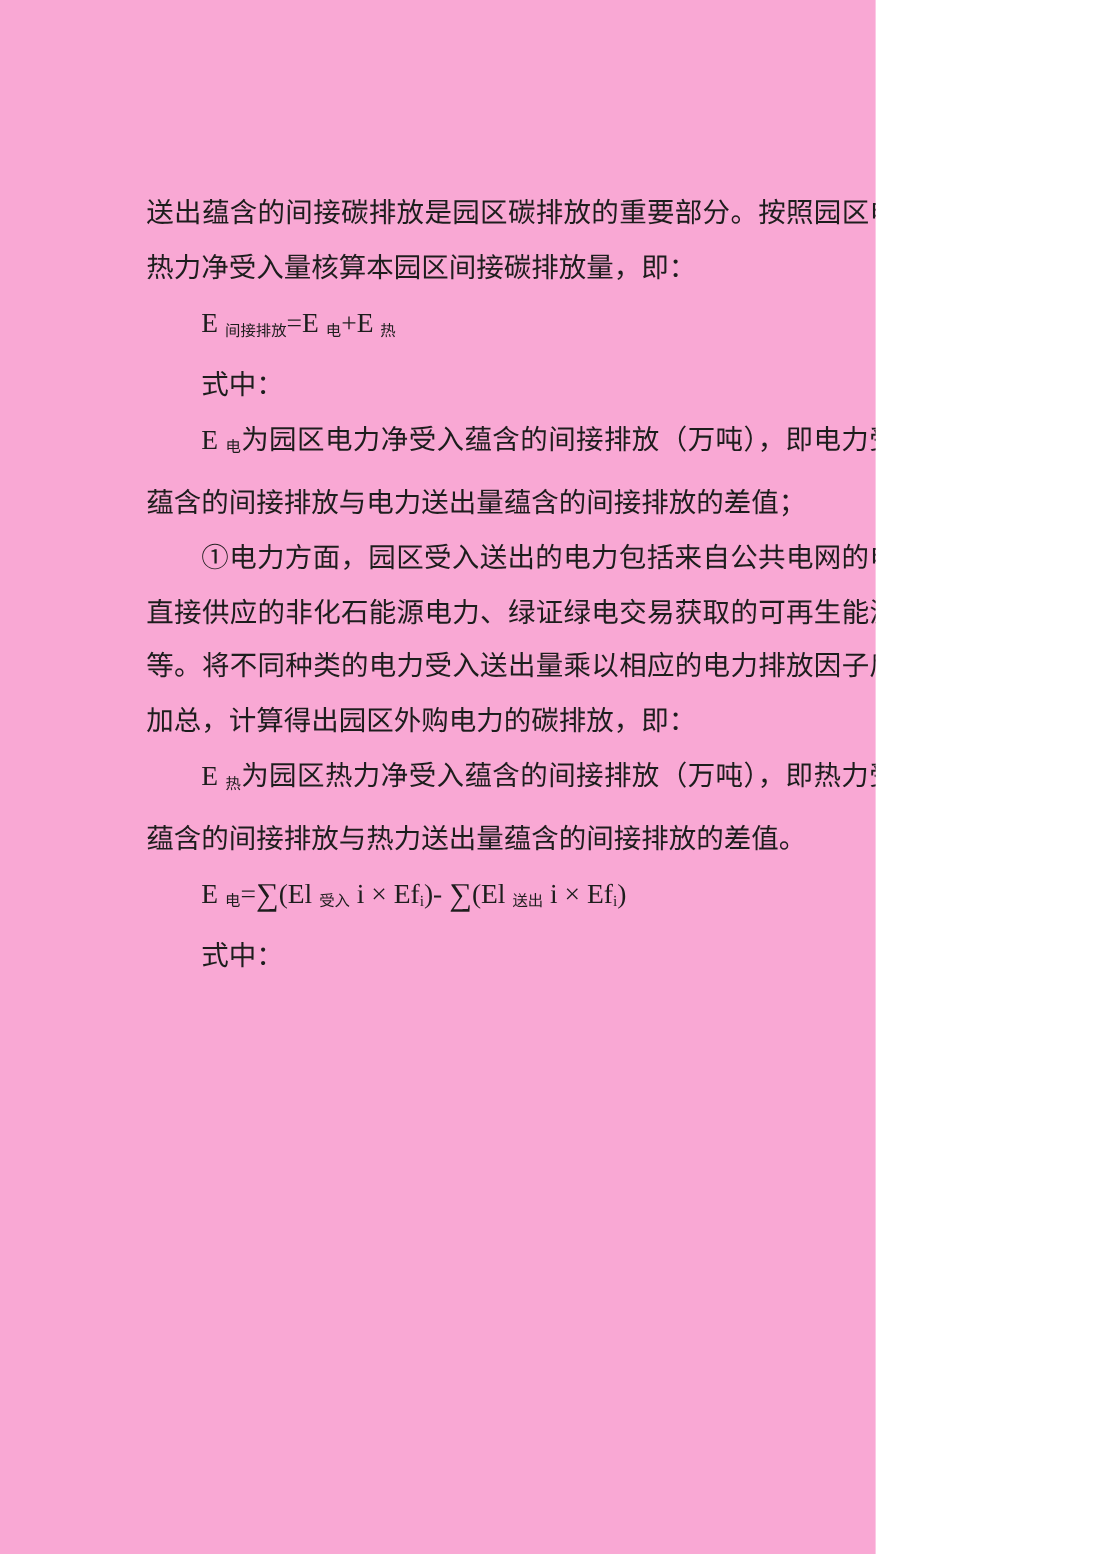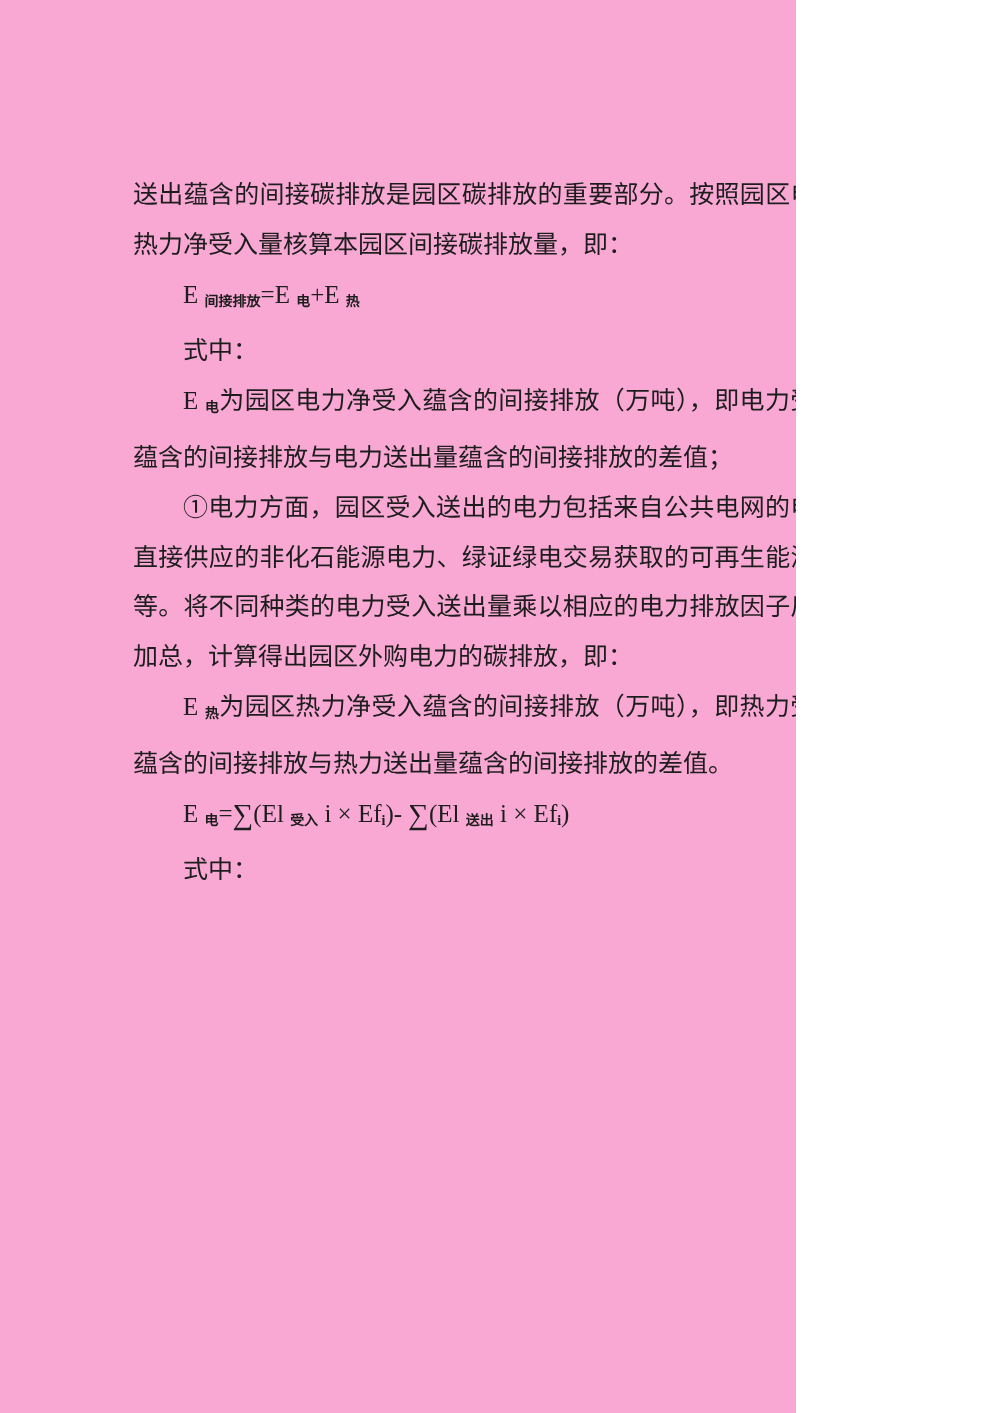--- a/index.html
+++ b/index.html
@@ -34,21 +34,20 @@
   }
   .text-content p.formula {
     text-align: left;
   }
   .text-content span.run {
     
   }
   .text-content span.sub {
     font-size: 14px;
     vertical-align: -3px;
-    font-weight: bold;
   }
   .text-content span.big {
     font-size: 29px;
     vertical-align: -2px;
     line-height: 0;
   }
 </style>
 </head>
 <body>
 

